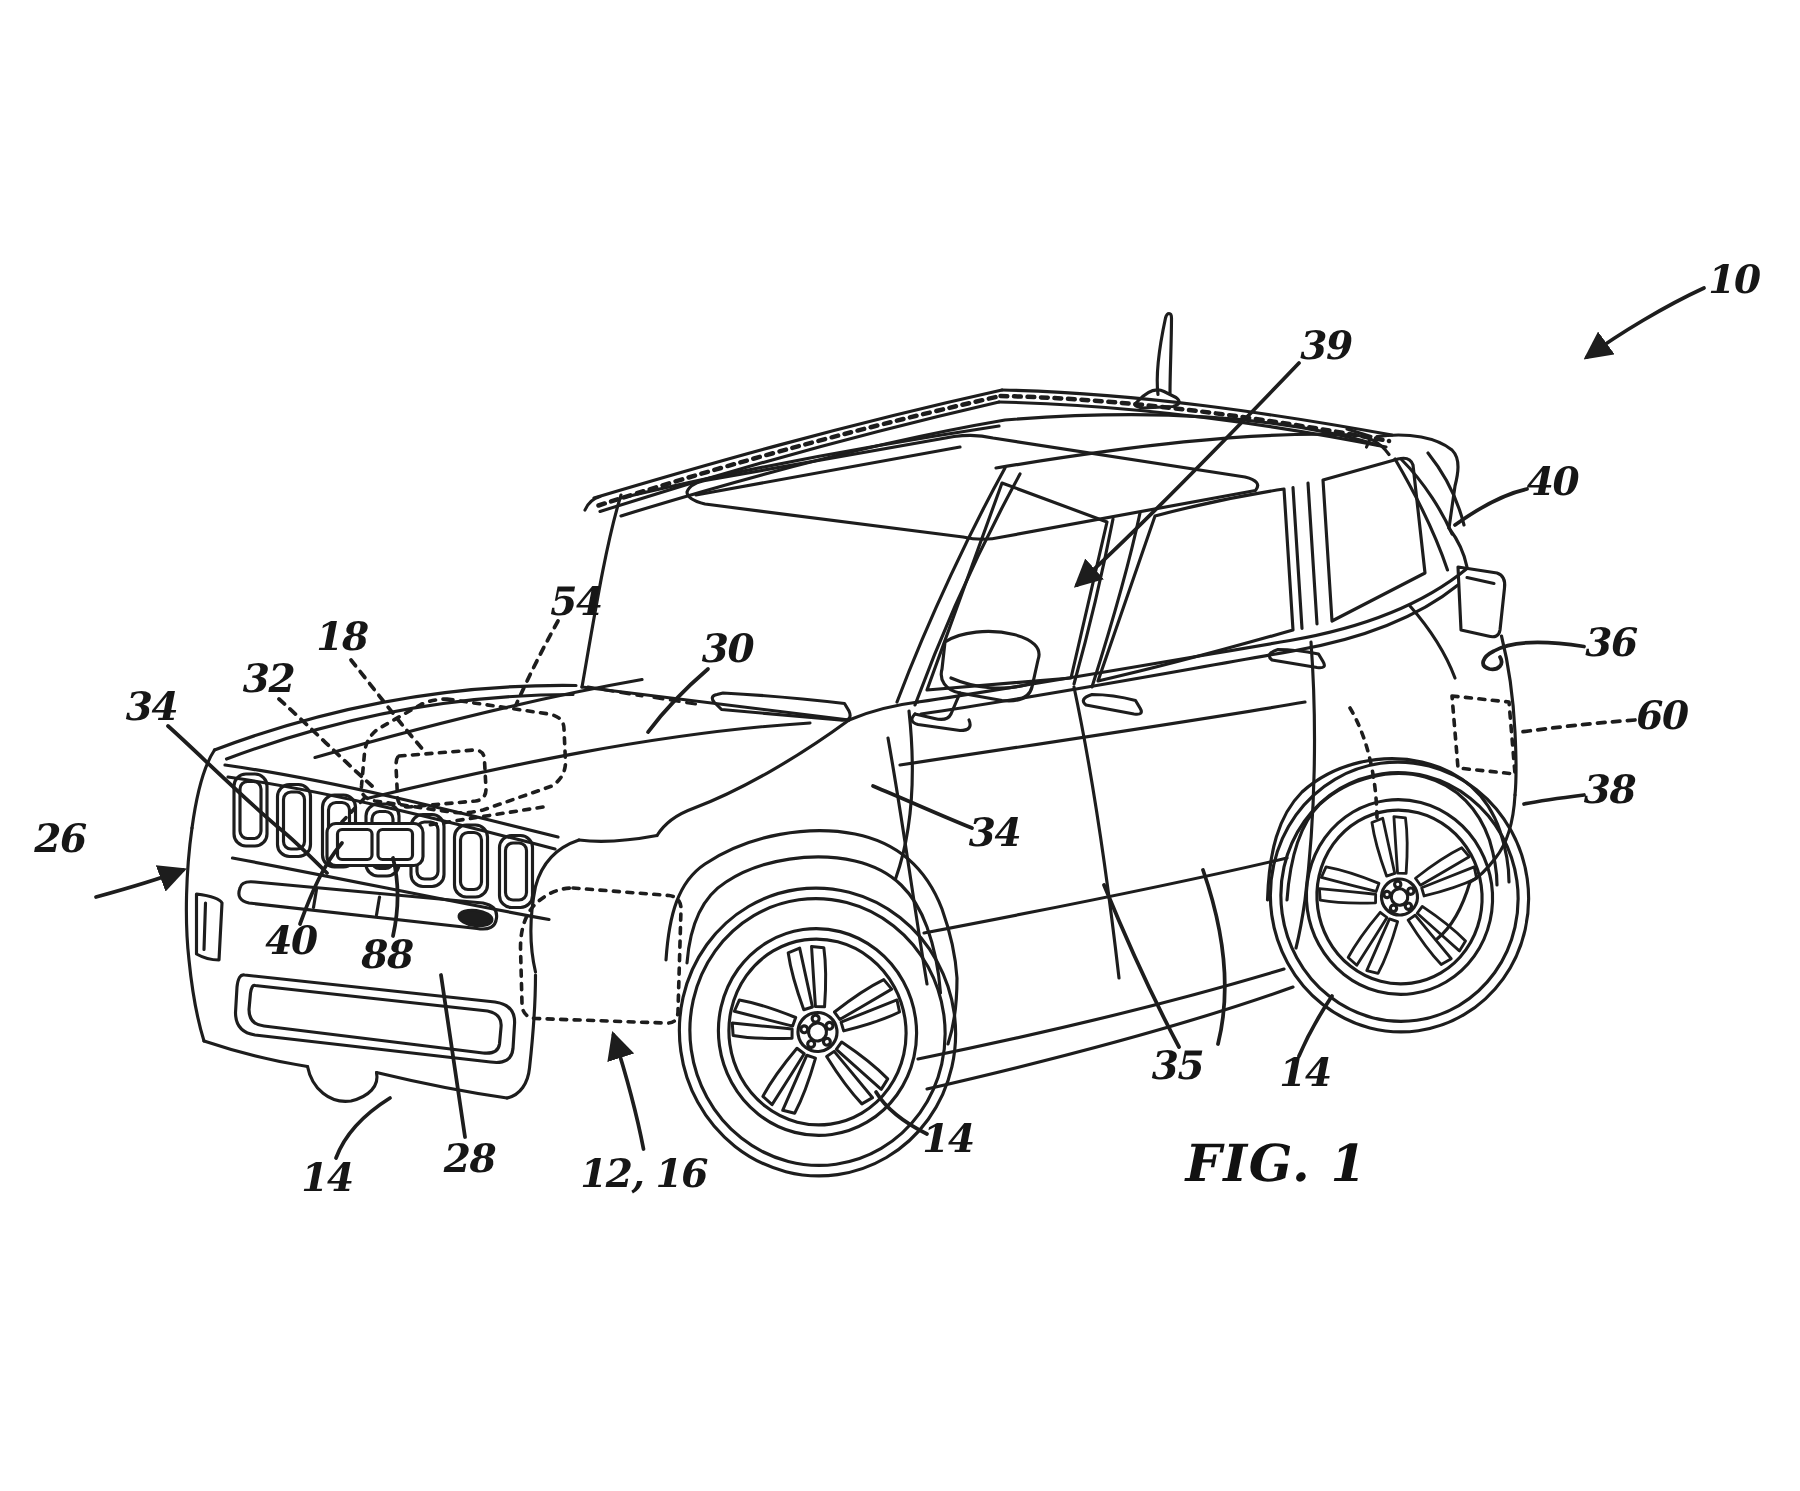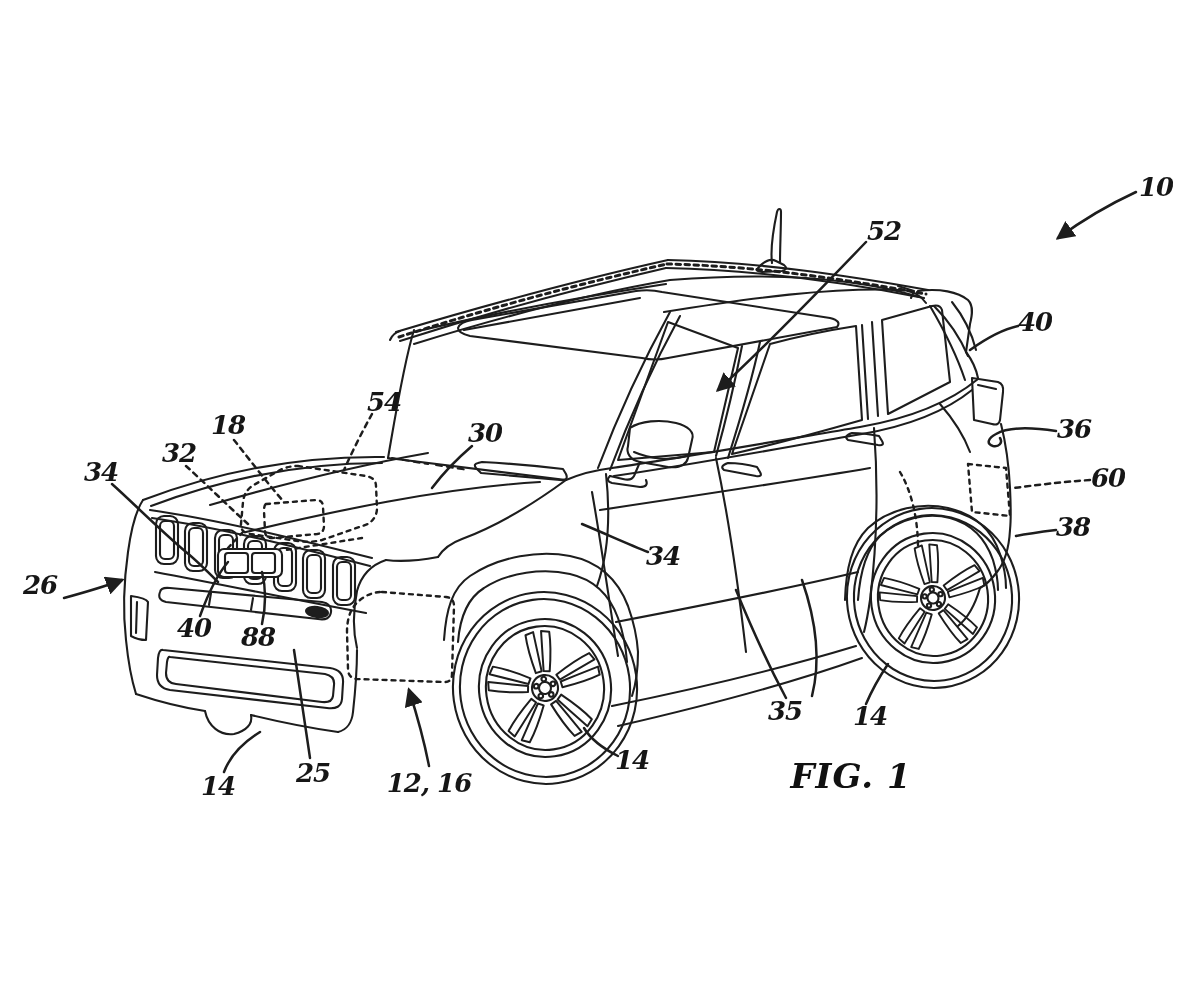--- a/index.html
+++ b/index.html
@@ -244,35 +244,35 @@
       <path d="M 224 772 C 230 756 244 742 260 732"></path>
       <path d="M 310 758 L 294 650"></path>
       <path d="M 429 766 C 424 740 416 712 409 690" marker-end="url(#arrow)"></path>
       <path d="M 618 756 C 602 748 590 738 584 728"></path>
       <path d="M 866 704 C 872 690 880 676 888 664"></path>
     </g>
   </g>
 </svg>
 
   <span class="ref" style="left:1156px;top:187px">10</span>
-  <span class="ref" style="left:884px;top:231px">52</span>
+  <span class="ref" style="left:884px;top:231px">39</span>
   <span class="ref" style="left:1035px;top:322px">40</span>
   <span class="ref" style="left:1074px;top:429px">36</span>
   <span class="ref" style="left:1108px;top:478px">60</span>
   <span class="ref" style="left:1073px;top:527px">38</span>
   <span class="ref" style="left:384px;top:402px">54</span>
   <span class="ref" style="left:228px;top:425px">18</span>
   <span class="ref" style="left:179px;top:453px">32</span>
   <span class="ref" style="left:101px;top:472px">34</span>
-  <span class="ref" style="left:40px;top:585px">26</span>
+  <span class="ref" style="left:40px;top:560px">26</span>
   <span class="ref" style="left:194px;top:628px">40</span>
   <span class="ref" style="left:258px;top:637px">88</span>
   <span class="ref" style="left:485px;top:433px">30</span>
   <span class="ref" style="left:663px;top:556px">34</span>
   <span class="ref" style="left:785px;top:711px">35</span>
   <span class="ref" style="left:218px;top:786px">14</span>
-  <span class="ref" style="left:313px;top:773px">25</span>
+  <span class="ref" style="left:313px;top:773px">28</span>
   <span class="ref" style="left:429px;top:783px">12, 16</span>
   <span class="ref" style="left:632px;top:760px">14</span>
   <span class="ref" style="left:870px;top:716px">14</span>
 
   <span class="caption" style="left:851px;top:776px">FIG. 1</span>
 </div>
 
 </body></html>

